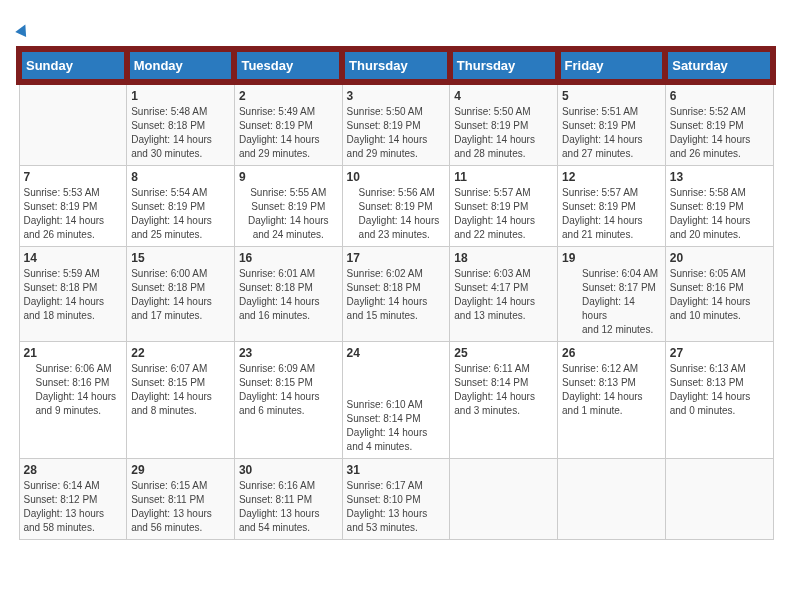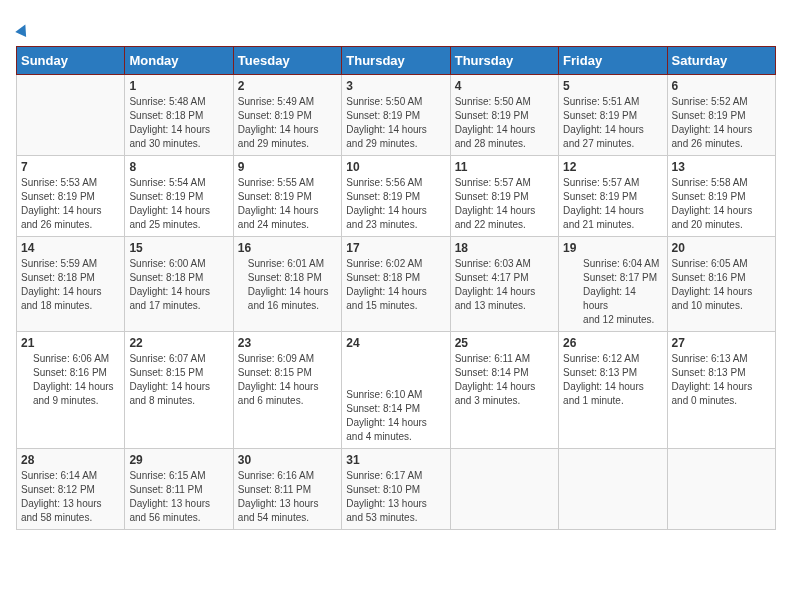--- a/index.html
+++ b/index.html
@@ -50,21 +50,21 @@
       border-collapse: collapse;
       margin-top: 8px;
     }
     thead tr th {
       background-color: #2a7abf;
       color: #fff;
       font-size: 13px;
       font-weight: bold;
       padding: 6px 4px;
       text-align: left;
-      border: 1px solid #7f1d1d;
+      border: 6px solid #7f1d1d;
     }
     tbody tr td {
       vertical-align: top;
       border: 1px solid #ccc;
       padding: 4px 4px;
       font-size: 10.5px;
       color: #333;
       min-height: 80px;
       width: 14.28%;
     }
@@ -176,28 +176,28 @@
         </td>
         <td>
           <span class="day-number">8</span>
           <div class="cell-content" style="white-space: pre-line;">Sunrise: 5:54 AM
 Sunset: 8:19 PM
 Daylight: 14 hours
 and 25 minutes.</div>
         </td>
         <td>
           <span class="day-number">9</span>
-          <div class="cell-content" style="white-space: pre-line;">Sunrise: 5:55 AM
+          <div class="cell-content" style="white-space: pre-line; text-align: center;">Sunrise: 5:55 AM
 Sunset: 8:19 PM
 Daylight: 14 hours
 and 24 minutes.</div>
         </td>
         <td>
           <span class="day-number">10</span>
-          <div class="cell-content" style="white-space: pre-line;">Sunrise: 5:56 AM
+          <div class="cell-content" style="white-space: pre-line; margin-left: 12px;">Sunrise: 5:56 AM
 Sunset: 8:19 PM
 Daylight: 14 hours
 and 23 minutes.</div>
         </td>
         <td>
           <span class="day-number">11</span>
           <div class="cell-content" style="white-space: pre-line;">Sunrise: 5:57 AM
 Sunset: 8:19 PM
 Daylight: 14 hours
 and 22 minutes.</div>
@@ -227,21 +227,21 @@
         </td>
         <td>
           <span class="day-number">15</span>
           <div class="cell-content" style="white-space: pre-line;">Sunrise: 6:00 AM
 Sunset: 8:18 PM
 Daylight: 14 hours
 and 17 minutes.</div>
         </td>
         <td>
           <span class="day-number">16</span>
-          <div class="cell-content" style="white-space: pre-line; margin-left: 10px;">Sunrise: 6:01 AM
+          <div class="cell-content" style="white-space: pre-line;">Sunrise: 6:01 AM
 Sunset: 8:18 PM
 Daylight: 14 hours
 and 16 minutes.</div>
         </td>
         <td>
           <span class="day-number">17</span>
           <div class="cell-content" style="white-space: pre-line;">Sunrise: 6:02 AM
 Sunset: 8:18 PM
 Daylight: 14 hours
 and 15 minutes.</div>

